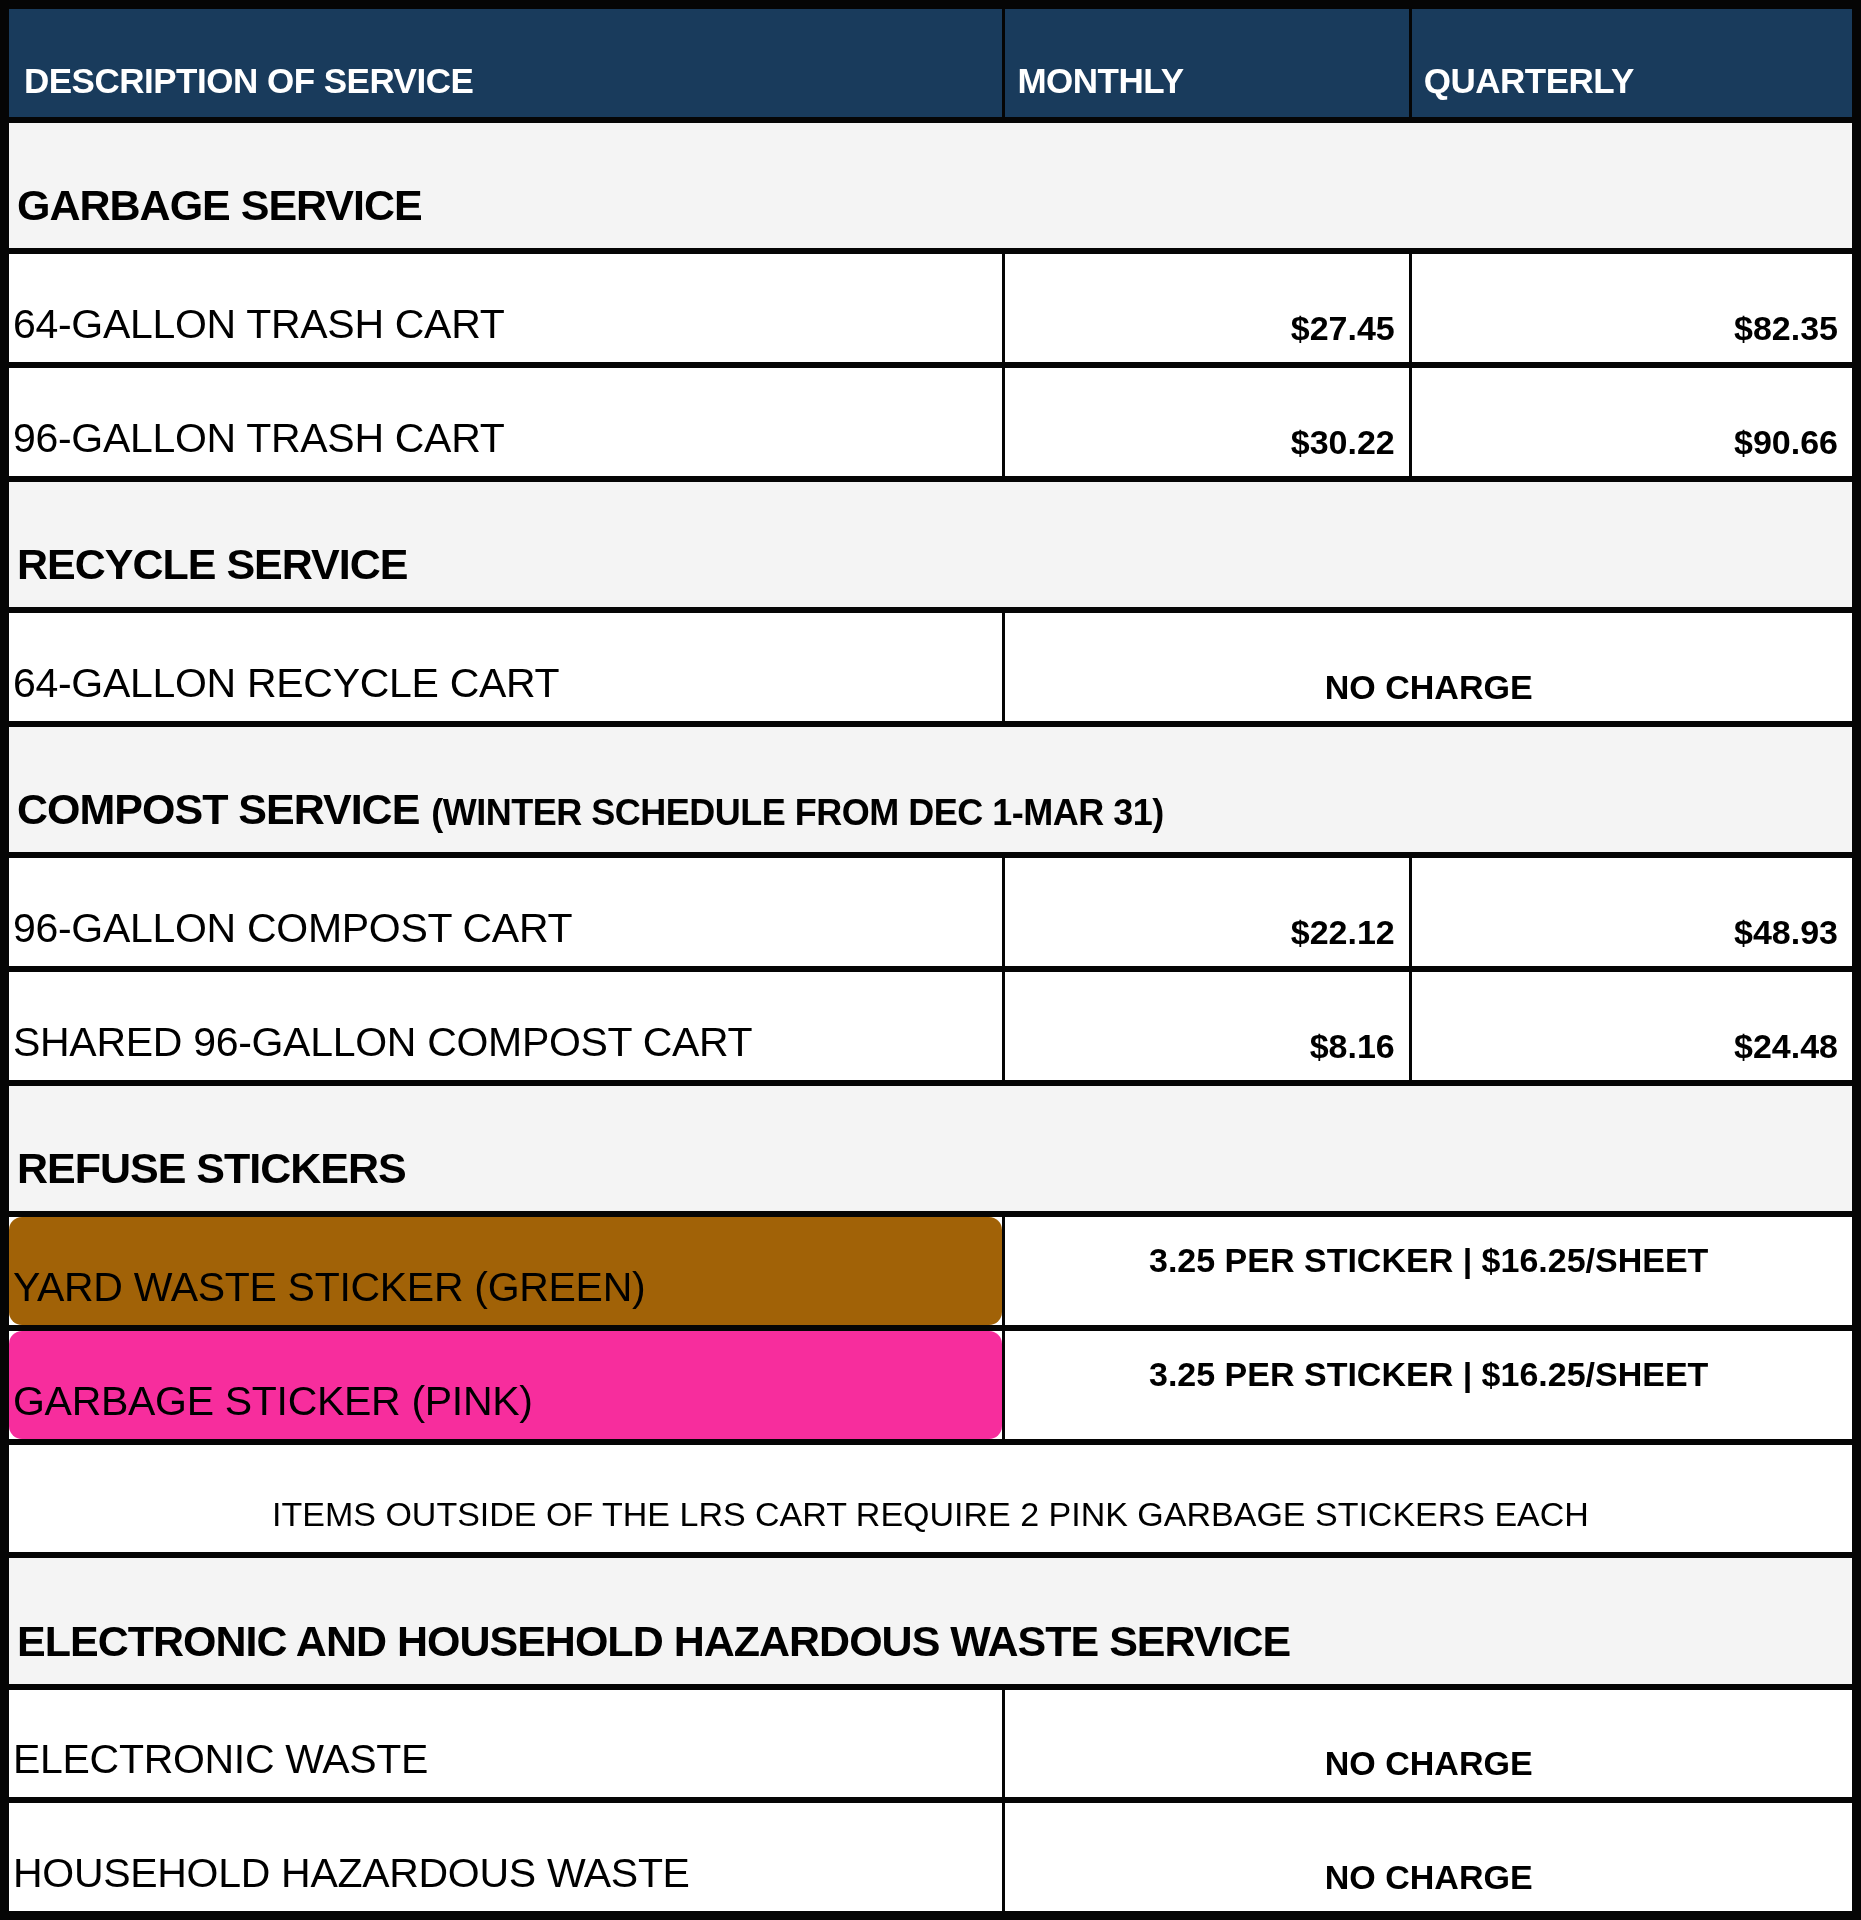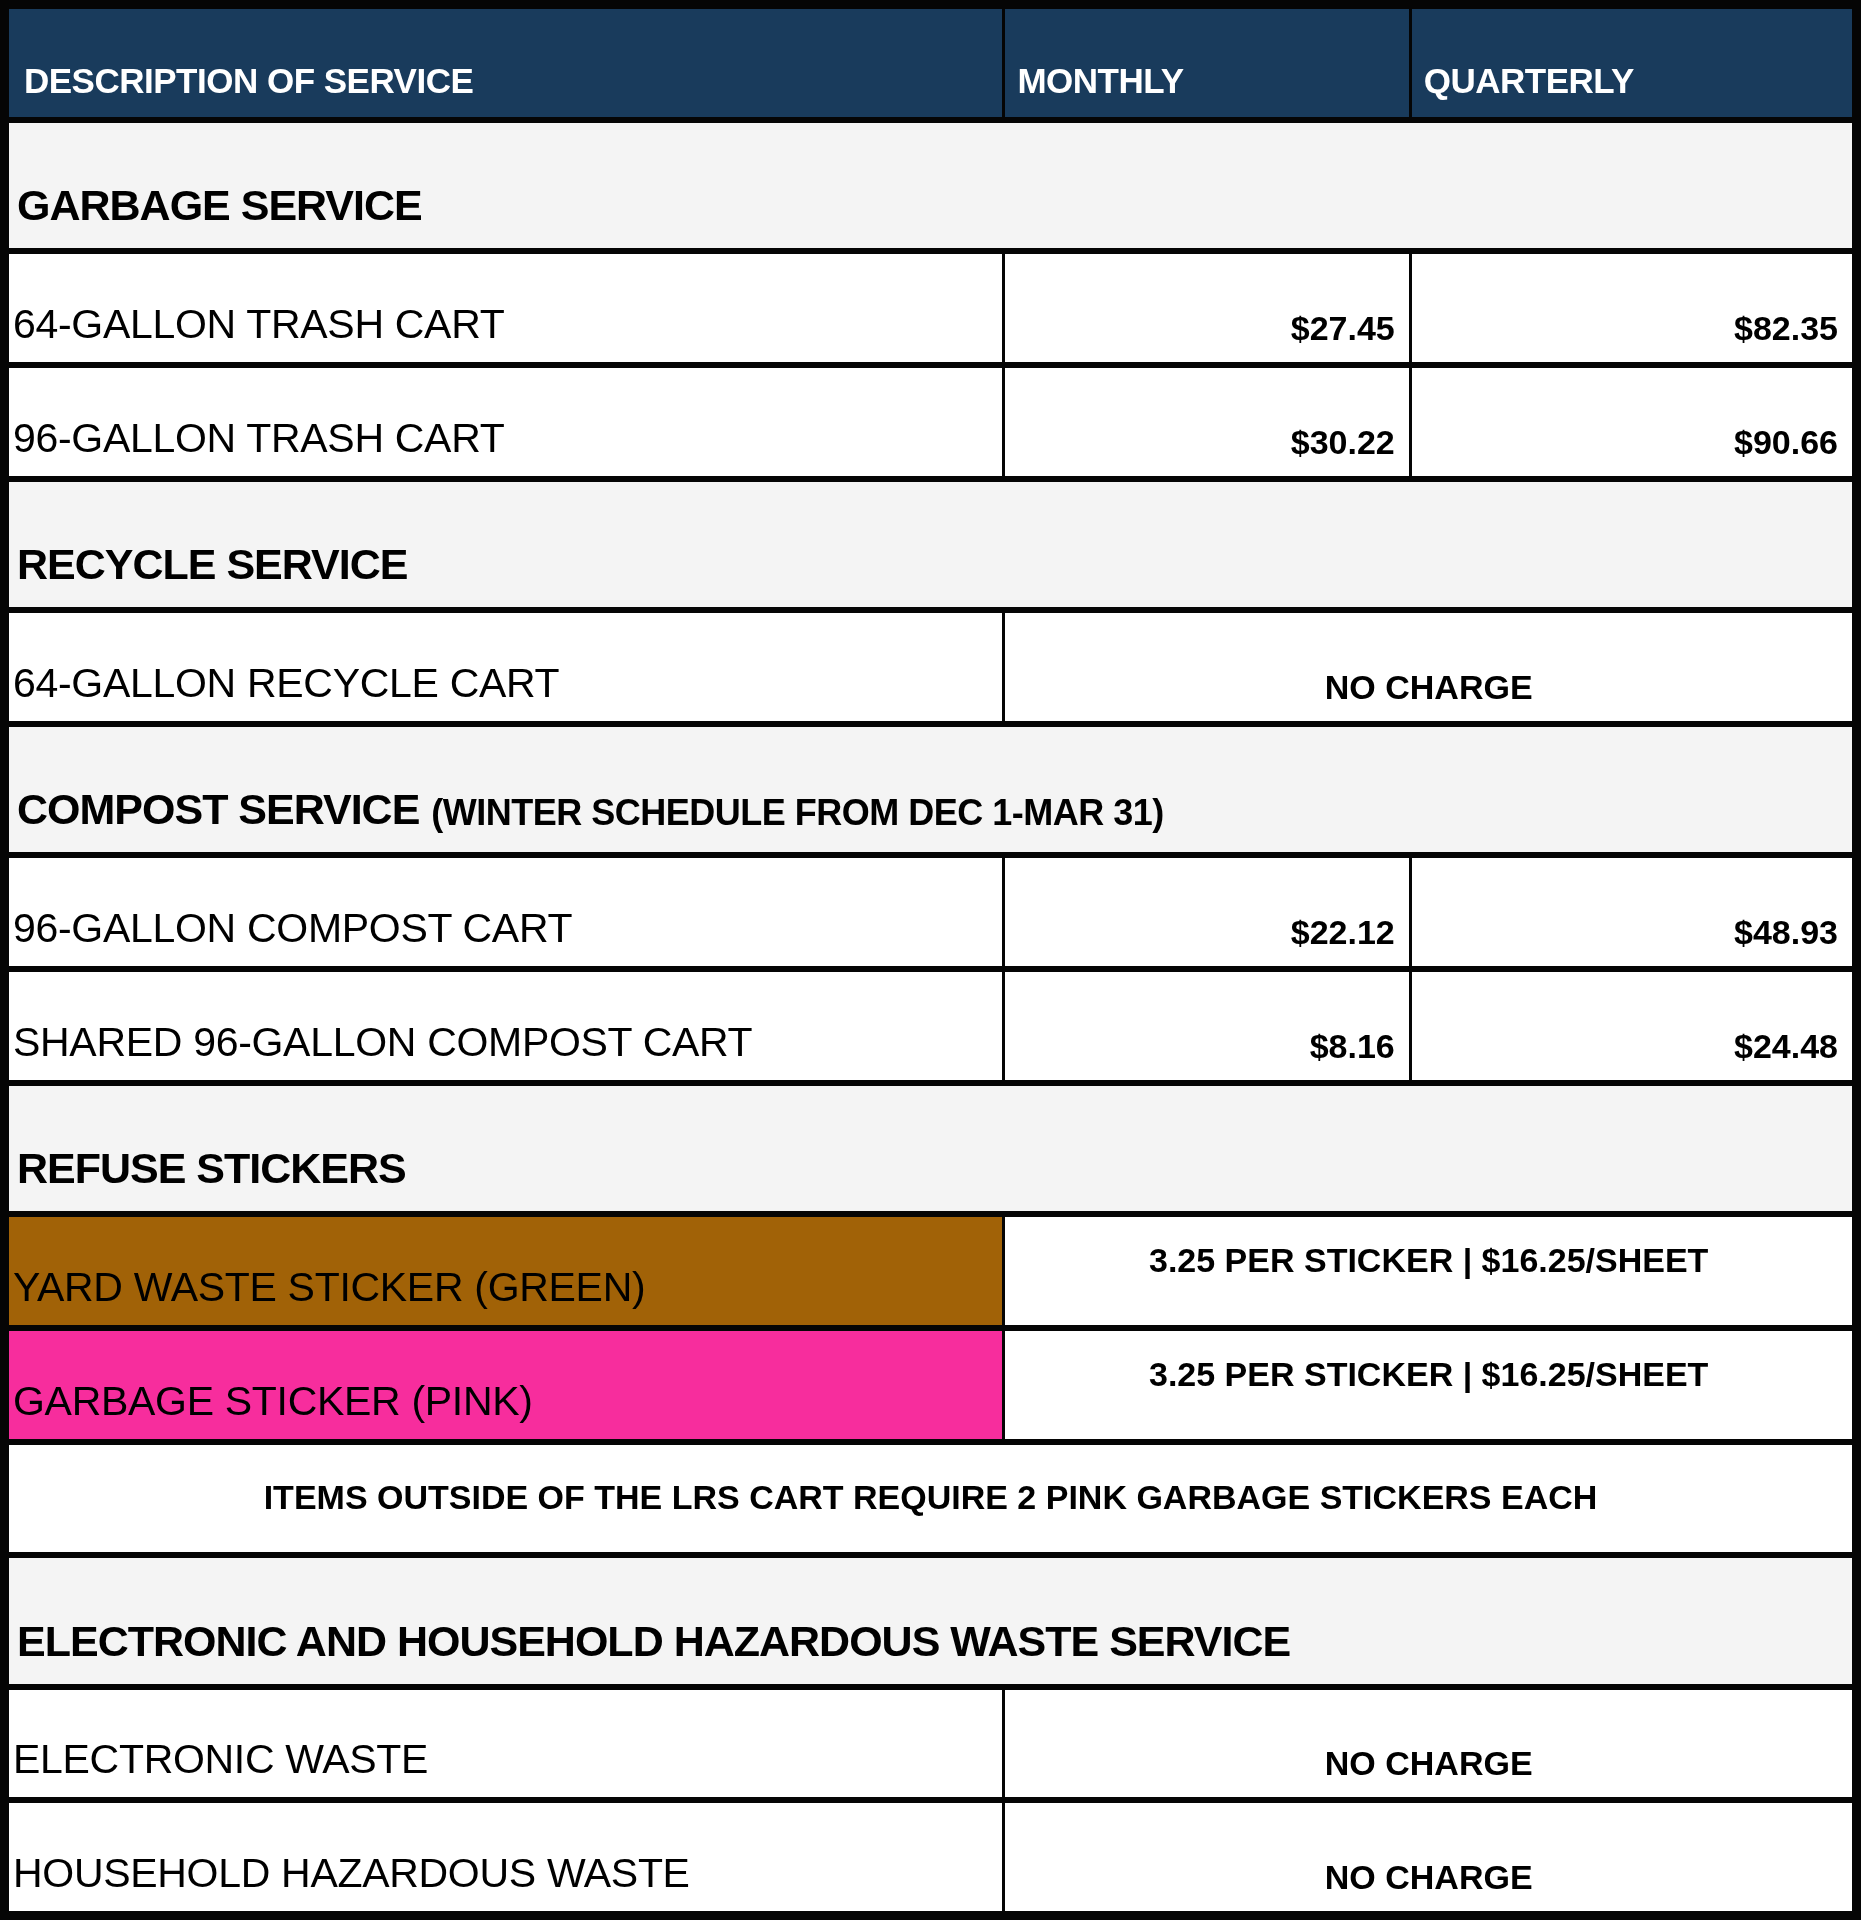--- a/index.html
+++ b/index.html
@@ -18,21 +18,21 @@
     flex: 1 1 0;
     min-height: 0;
     display: flex;
     border-top: 6px solid #050505;
     background: #ffffff;
   }
   .row:first-child { border-top: none; }
 
   
   .cell { display: flex; min-width: 0; }
-  .c1 { flex: 0 0 53.9%; }
+  .c1 { flex: 0 0 53.9%; border-radius: 13px; }
   .c2 { flex: 0 0 22.05%; }
   .c3 { flex: 1 1 auto; }
   .c23 { flex: 1 1 auto; }
   .vline { border-left: 3px solid #050505; }
 
   
   .header-row { background: #193B5C; }
   .hcell {
     color: #ffffff;
     font-weight: bold;
@@ -89,23 +89,23 @@
     align-items: flex-start;
     justify-content: center;
     font-weight: bold;
     font-size: 34px;
     padding-top: 24px;
   }
   .note-cell {
     flex: 1 1 auto;
     align-items: flex-end;
     justify-content: center;
-    font-weight: bold;
+    font-weight: normal;
     font-size: 34px;
-    padding-bottom: 35px;
+    padding-bottom: 18px;
   }
   .green-bg { background: #a16207; }
   .pink-bg  { background: #F72D9D; }
 </style>
 </head>
 <body>
 
 <div class="sheet">
 
   <div class="row header-row">

